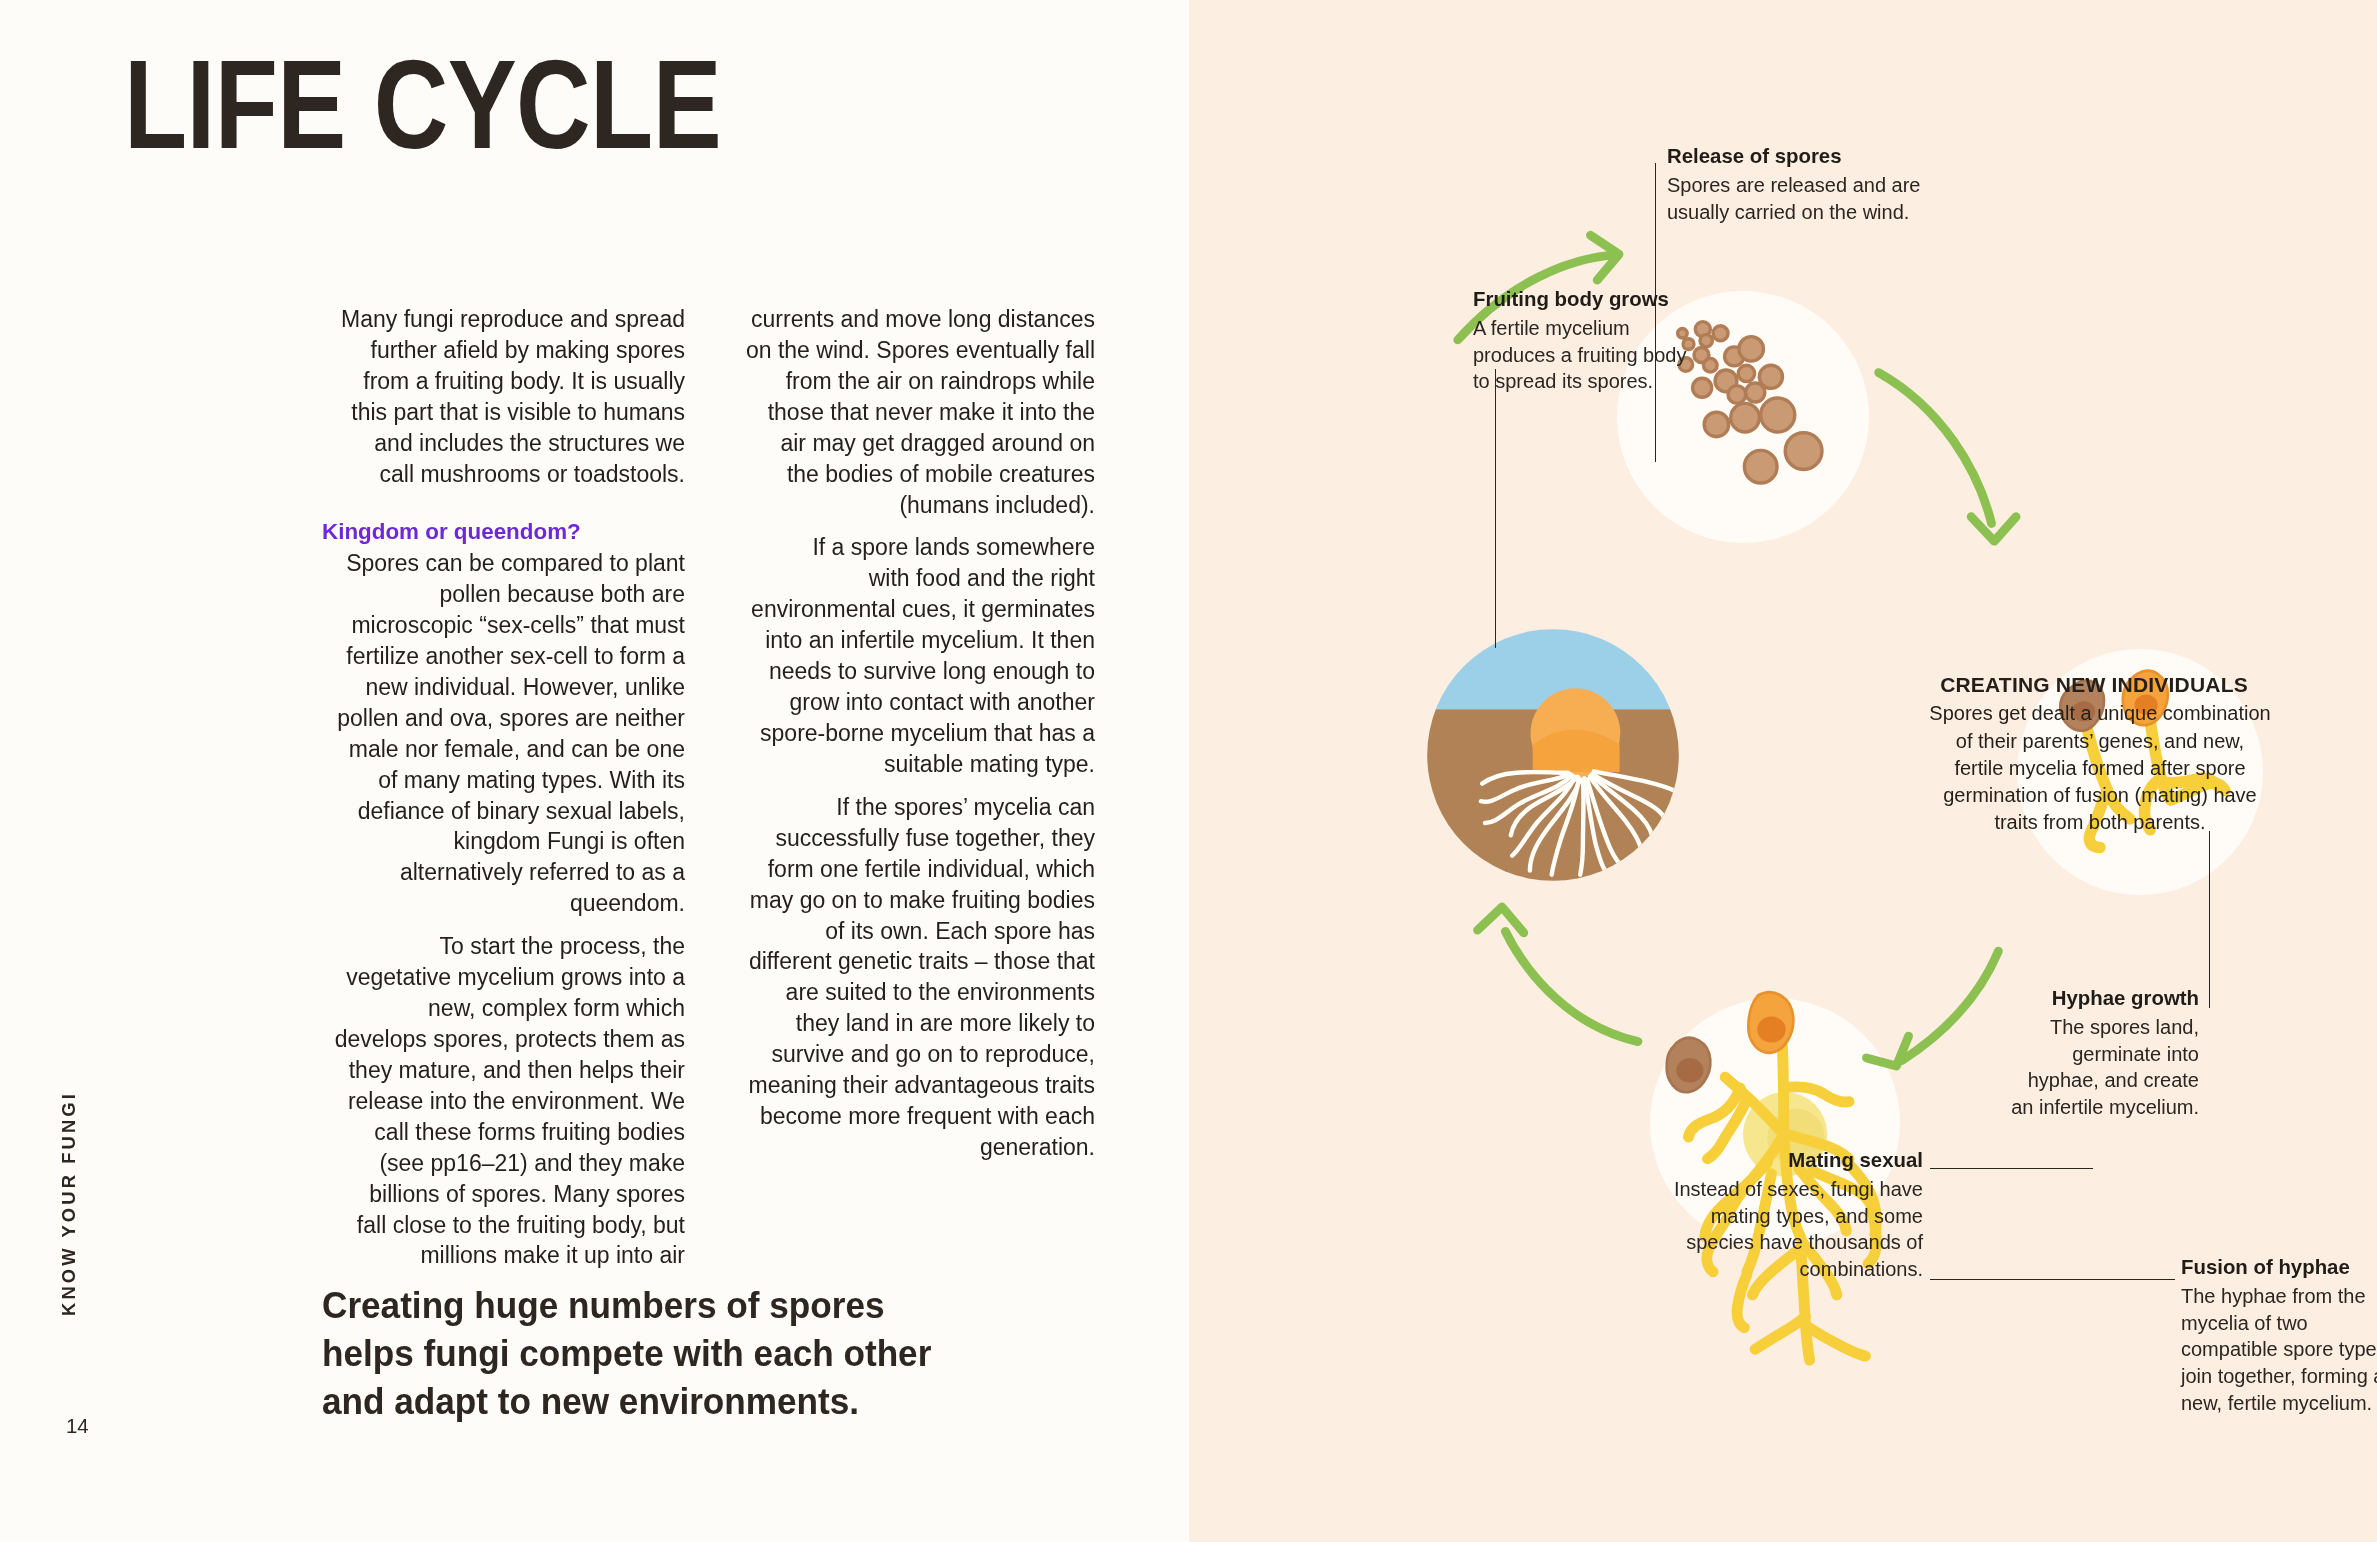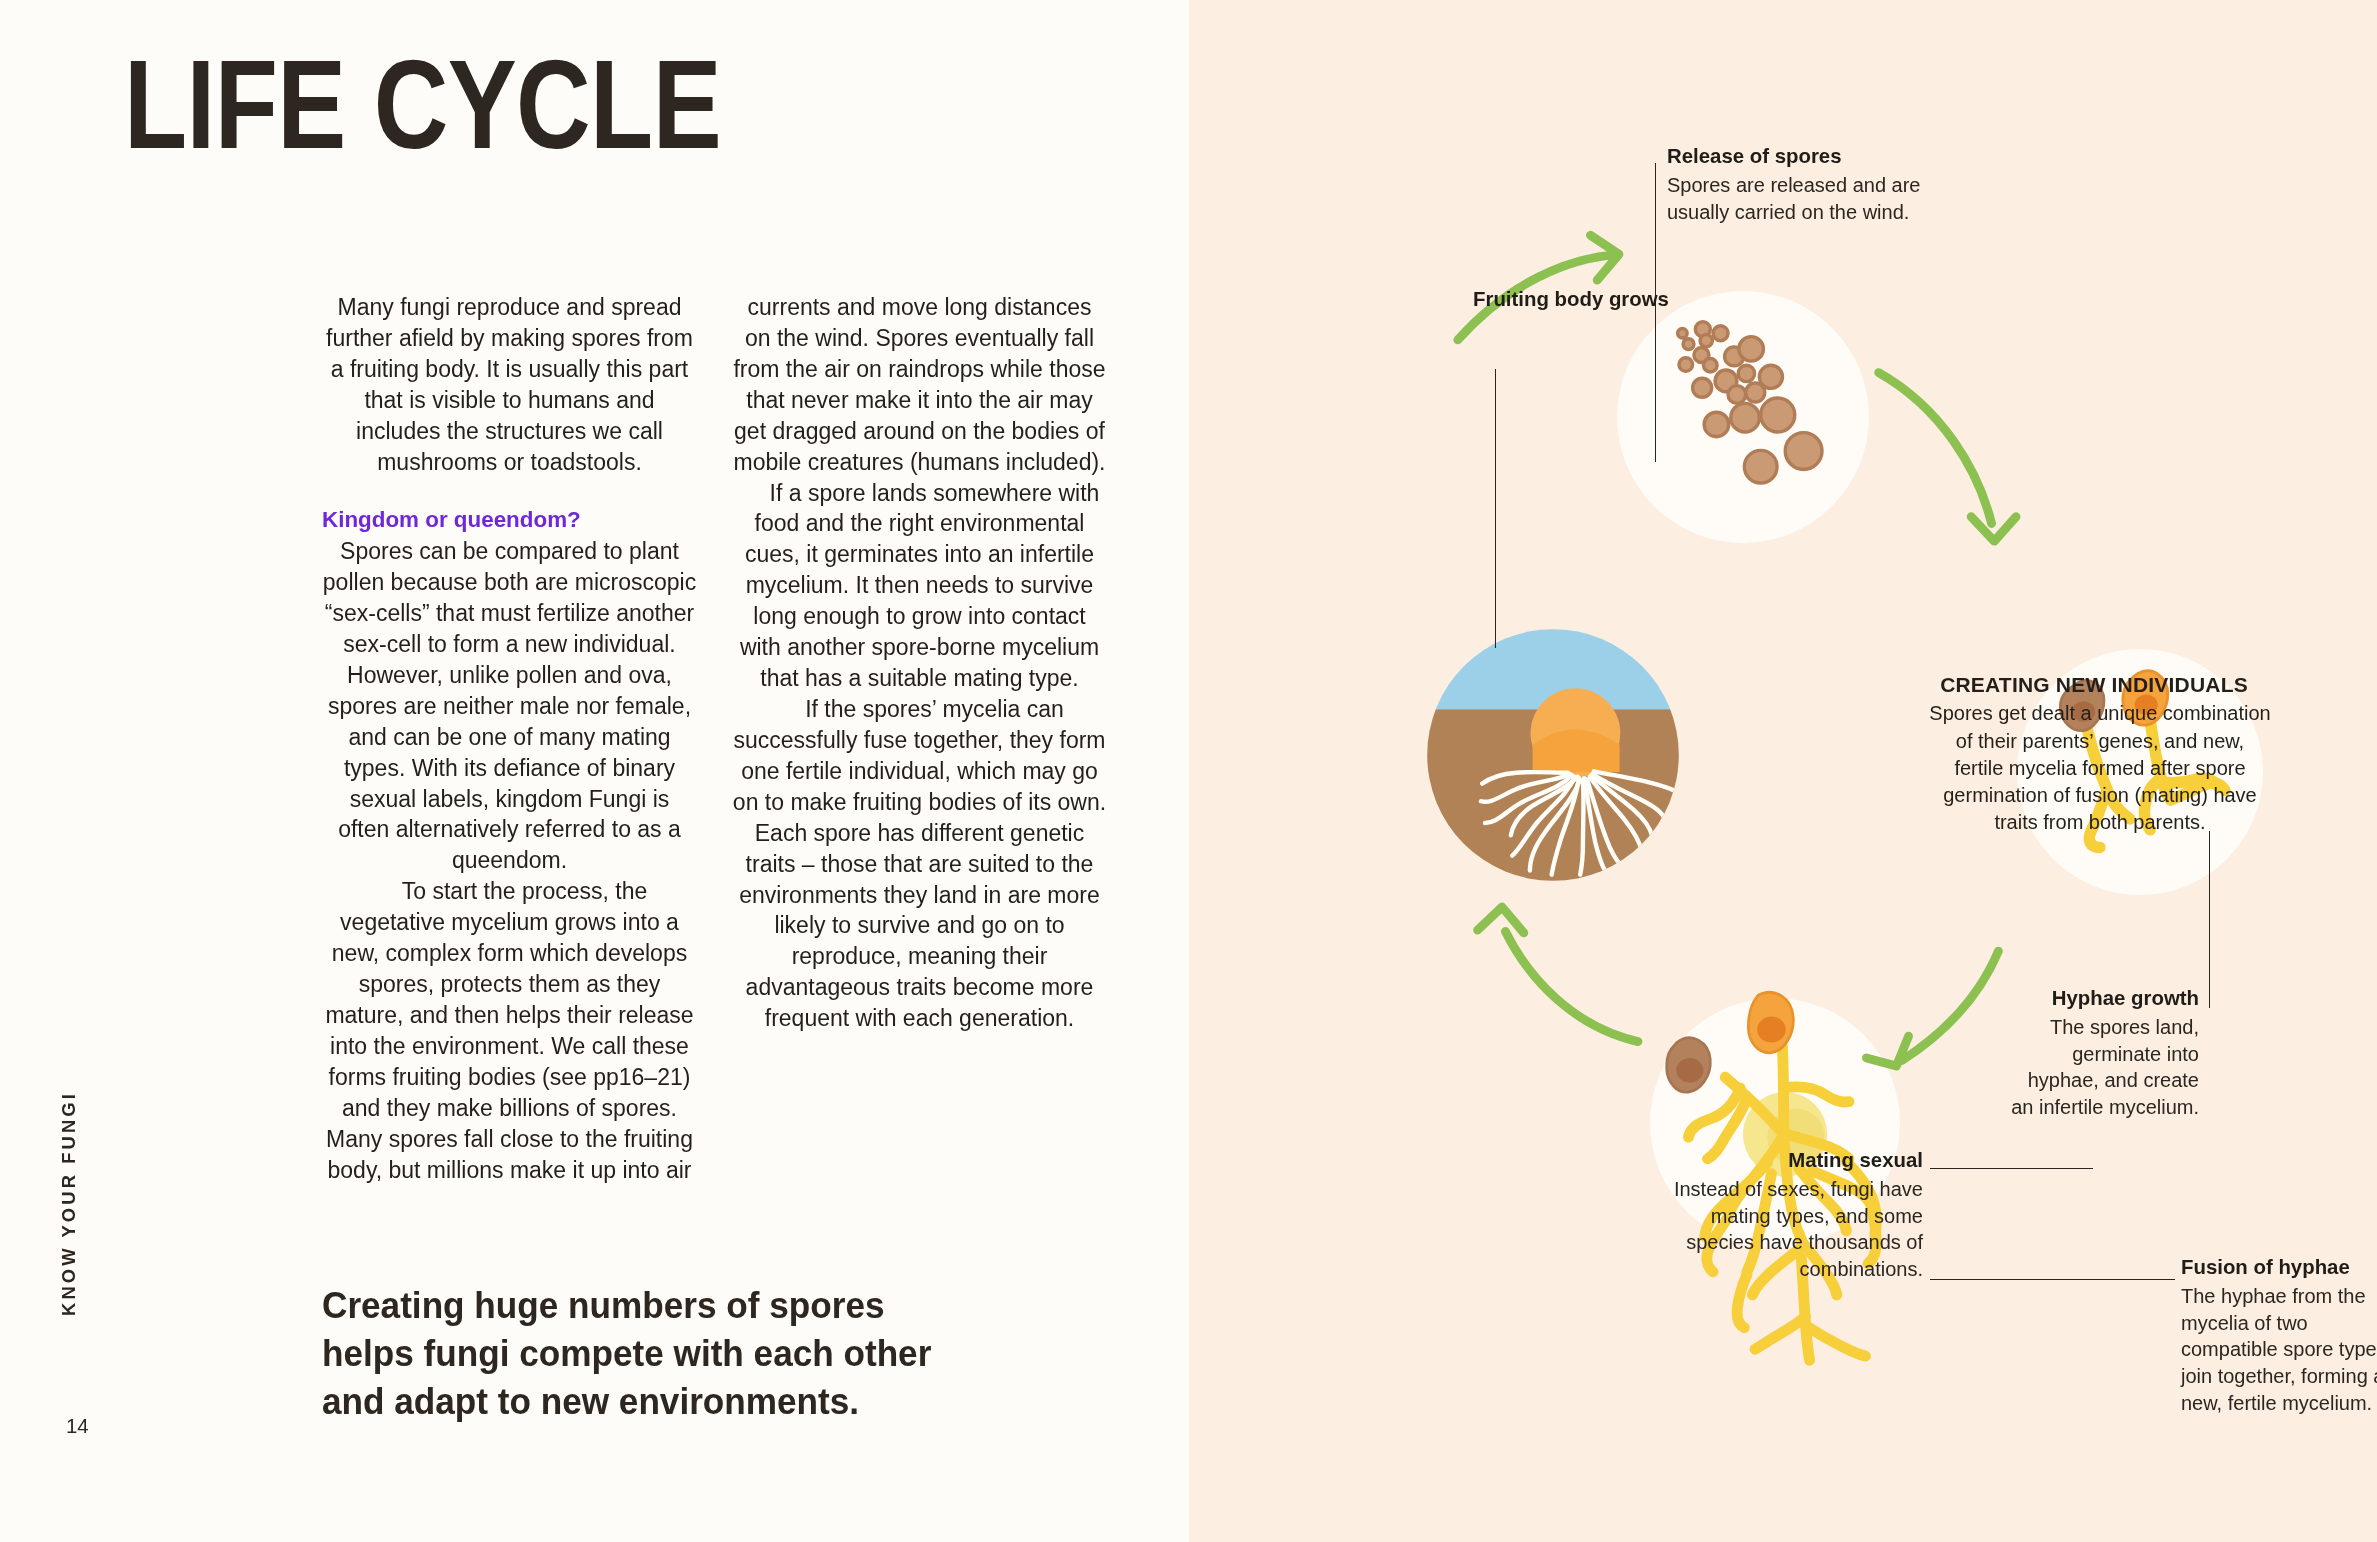--- a/index.html
+++ b/index.html
@@ -24,21 +24,21 @@
   .side-label{
     position:absolute;left:58px;top:1316px;
     transform:rotate(-90deg);transform-origin:left top;
     font-size:18.4px;font-weight:700;letter-spacing:3.1px;
     color:#2e2620;white-space:nowrap;
   }
   .folio{position:absolute;left:66px;top:1415px;font-size:20.4px;color:#2e2620;}
 
   .cols{position:absolute;left:322px;top:292px;width:789px;display:flex;gap:35px;}
   .col{width:375px;}
-  .col p{margin:0;font-size:23px;line-height:1.345;color:#231f1c;text-align:center;}
+  .col p{margin:12px;font-size:23px;line-height:1.345;color:#231f1c;text-align:right;}
   .col p.indent{text-indent:30px;}
   .col h3{margin:27px 0 0 0;font-size:22.4px;line-height:1.35;font-weight:800;color:#6d28d9;}
   .col h3 + p{margin-top:1.4px;}
 
   .pull-quote{
     position:absolute;left:322px;top:1282px;width:687px;
     font-size:37px;line-height:1.30;font-weight:800;color:#2e2620;
     transform:scaleX(0.95);transform-origin:left top;
   }
 
@@ -225,20 +225,21 @@
     <div class="leader" style="left:741px;top:1279px;width:245px;height:1.4px;"></div>
     <div class="leader" style="left:741px;top:1168px;width:163px;height:1.4px;"></div>
 
     <div class="callout" style="left:478px;top:144px;width:272px;">
       <div class="ttl">Release of spores</div>
       <div class="body">Spores are released and are usually carried on the wind.</div>
     </div>
 
     <div class="callout" style="left:284px;top:287px;width:231px;">
       <div class="ttl">Fruiting body grows</div>
+      <div class="body">A fertile mycelium produces a fruiting body to spread its spores.</div>
     </div>
 
     <div class="callout right-align" style="left:816px;top:986px;width:194px;">
       <div class="ttl">Hyphae growth</div>
       <div class="body">The spores land, germinate into hyphae, and create an infertile mycelium.</div>
     </div>
 
     <div class="callout" style="left:992px;top:1255px;width:224px;">
       <div class="ttl">Fusion of hyphae</div>
       <div class="body">The hyphae from the mycelia of two compatible spore types join together, forming a new, fertile mycelium.</div>

